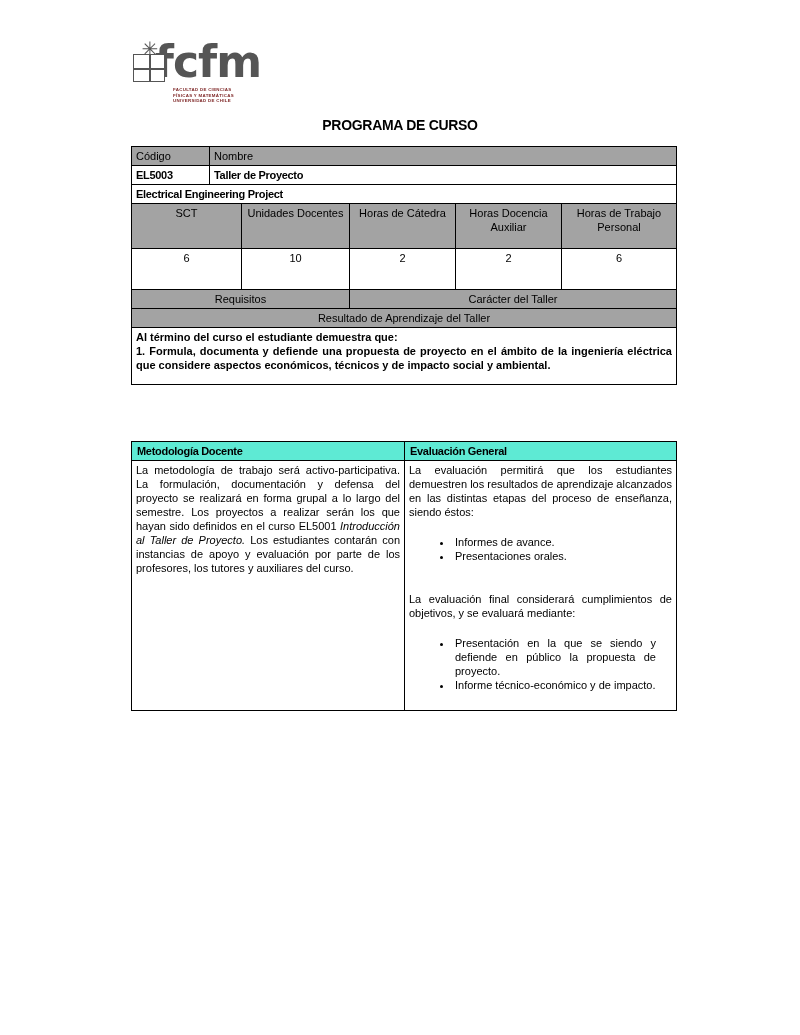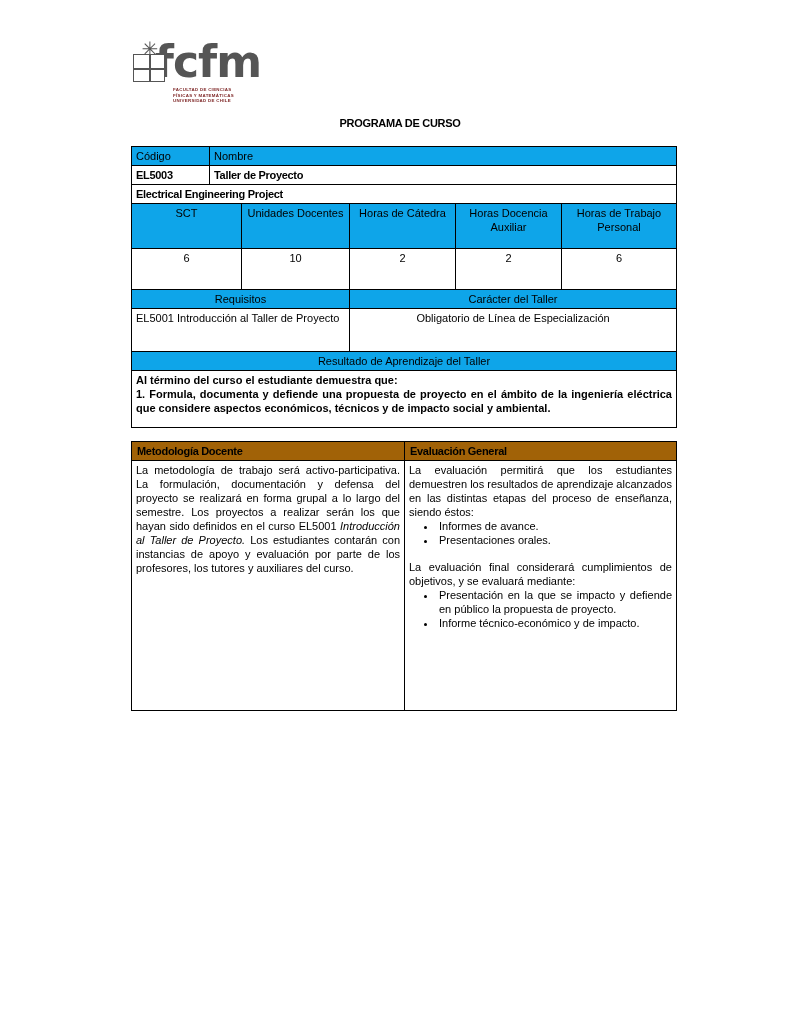--- a/index.html
+++ b/index.html
@@ -97,21 +97,21 @@
     text-transform: uppercase;
   }
 
   
   .doc-title {
     position: absolute;
     left: 0;
     top: 117px;
     width: 800px;
     text-align: center;
-    font-size: 11px;
+    font-size: 14px;
     font-weight: bold;
     letter-spacing: -0.3px;
   }
 
   
   table.doc {
     position: absolute;
     border-collapse: collapse;
     table-layout: fixed;
     font-size: 11px;
@@ -121,53 +121,53 @@
     padding: 2px 4px;
     vertical-align: top;
     line-height: 14px;
   }
   .t1 {
     left: 131px;
     top: 146px;
     width: 545px;
   }
   .shaded {
-    background: #0ea5e9;
+    background: #a3a3a3;
   }
   .bold { font-weight: bold; letter-spacing: -0.3px; }
   .center { text-align: center; }
   .justify { text-align: justify; }
   .vmid { vertical-align: middle; }
 
   
   .t2 {
     left: 131px;
     top: 441px;
     width: 545px;
     font-size: 11px;
   }
   .t2 td {
     padding: 4px 6px;
     line-height: 15.5px;
   }
   .t2 .head {
-    background: #a16207;
+    background: #5eead4;
     font-weight: bold;
     letter-spacing: -0.3px;
     padding: 2px 5px;
   }
   .t2 p {
     margin: 0 0 0 0;
     text-align: justify;
   }
   .t2 p.spacer {
     height: 13px;
   }
   .t2 ul {
-    margin: 0;
+    margin: 16px;
     padding-left: 28px;
     list-style: disc;
   }
   .t2 ul li {
     margin: 0 0 0 0;
     text-align: justify;
     padding-left: 2px;
   }
   .it { font-style: italic; }
   .body-cell { height: 245px; vertical-align: top; }
@@ -225,24 +225,20 @@
         <td class="center vmid">10</td>
         <td class="center vmid">2</td>
         <td class="center vmid">2</td>
         <td class="center vmid">6</td>
       </tr>
       <tr>
         <td class="shaded center" colspan="3">Requisitos</td>
         <td class="shaded center" colspan="3">Carácter del Taller</td>
       </tr>
       <tr>
-        <td colspan="3" style="height:38px;">EL5001 Introducción al Taller de Proyecto</td>
-        <td class="center" colspan="3">Obligatorio de Línea de Especialización</td>
-      </tr>
-      <tr>
         <td class="shaded center" colspan="6">Resultado de Aprendizaje del Taller</td>
       </tr>
       <tr>
         <td colspan="6" style="height:52px;font-weight:bold;">
           <div>Al término del curso el estudiante demuestra que:</div>
           <div class="justify">1. Formula, documenta y defiende una propuesta de proyecto en el ámbito de la ingeniería eléctrica que considere aspectos económicos, técnicos y de impacto social y ambiental.</div>
         </td>
       </tr>
     </tbody>
   </table>
@@ -263,21 +259,21 @@
         </td>
         <td class="body-cell">
           <p>La evaluación permitirá que los estudiantes demuestren los resultados de aprendizaje alcanzados en las distintas etapas del proceso de enseñanza, siendo éstos:</p>
           <ul>
             <li>Informes de avance.</li>
             <li>Presentaciones orales.</li>
           </ul>
           <p class="spacer"></p>
           <p>La evaluación final considerará cumplimientos de objetivos, y se evaluará mediante:</p>
           <ul>
-            <li>Presentación en la que se impacto y defiende en público la propuesta de proyecto.</li>
+            <li>Presentación en la que se siendo y defiende en público la propuesta de proyecto.</li>
             <li>Informe técnico-económico y de impacto.</li>
           </ul>
         </td>
       </tr>
     </tbody>
   </table>
 
 </div>
 
 </body></html>

